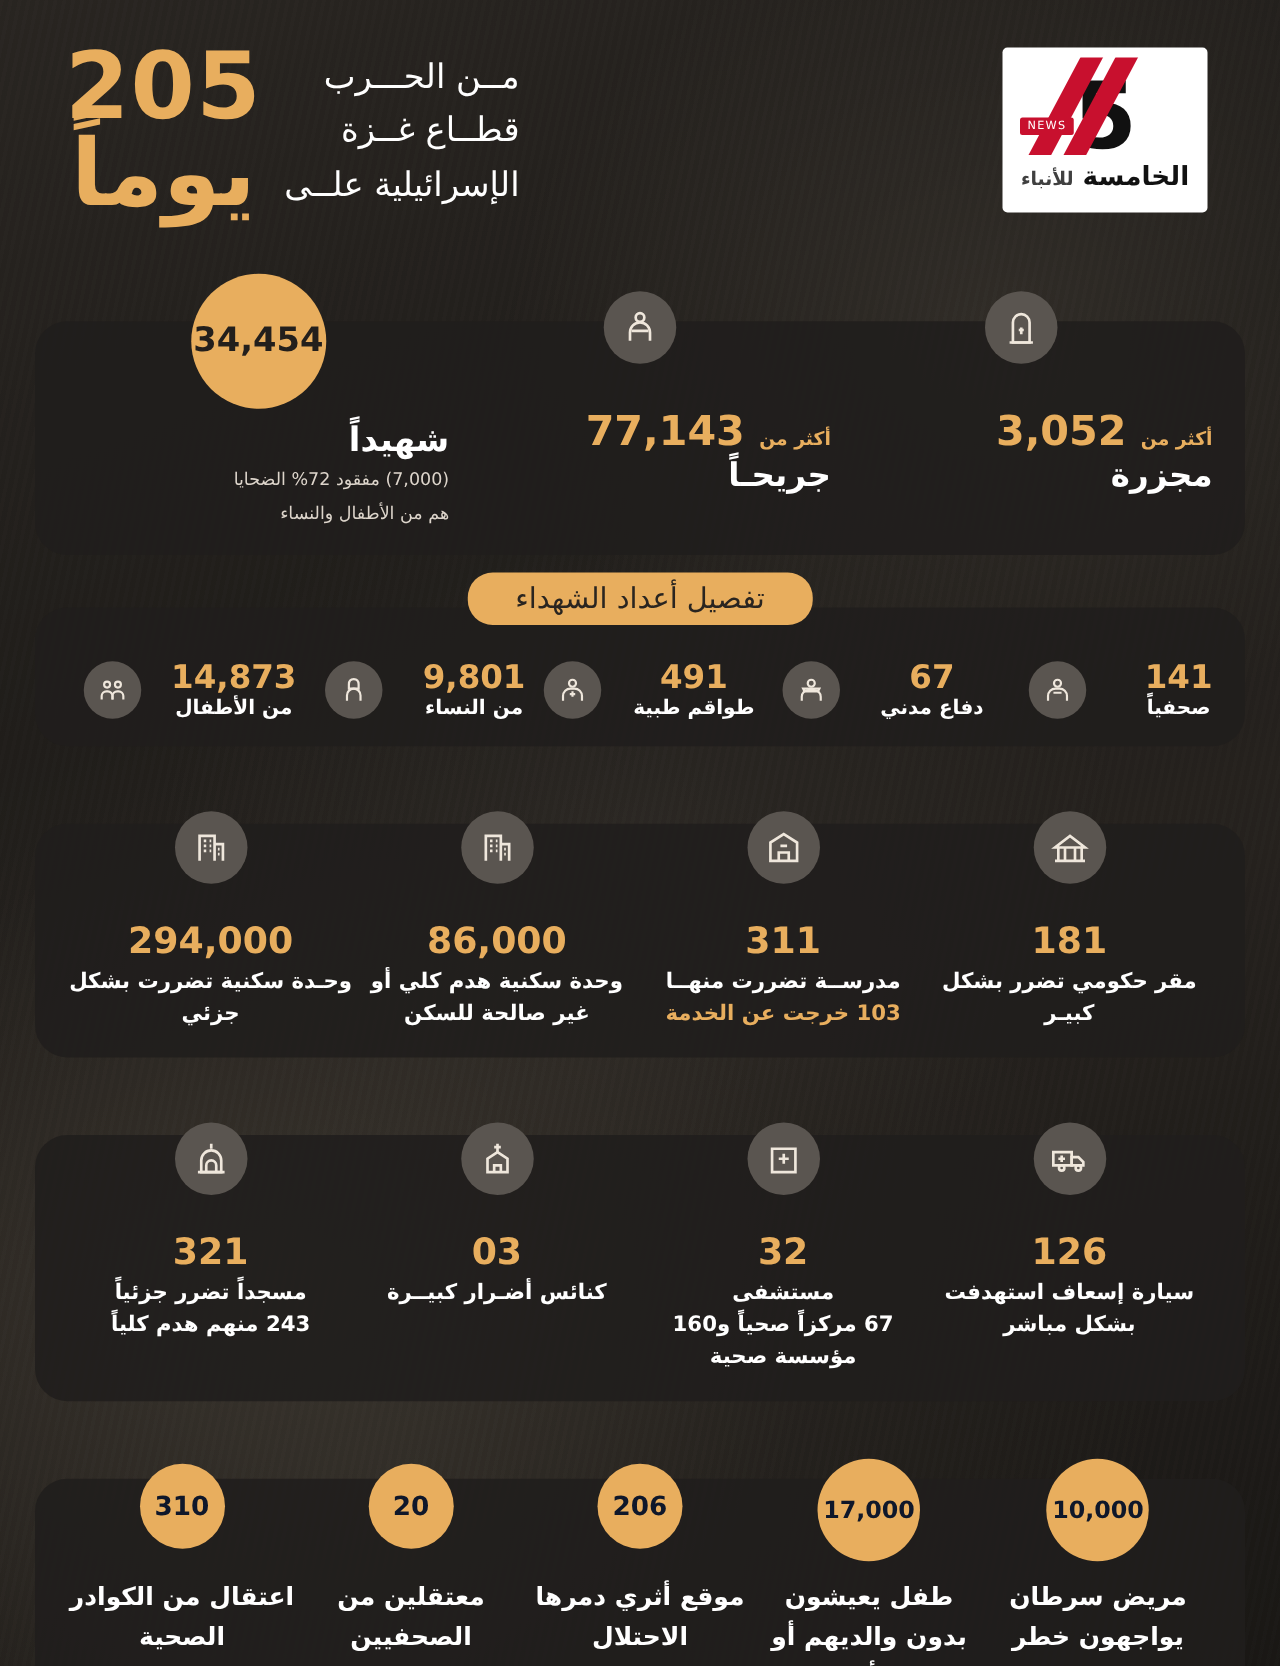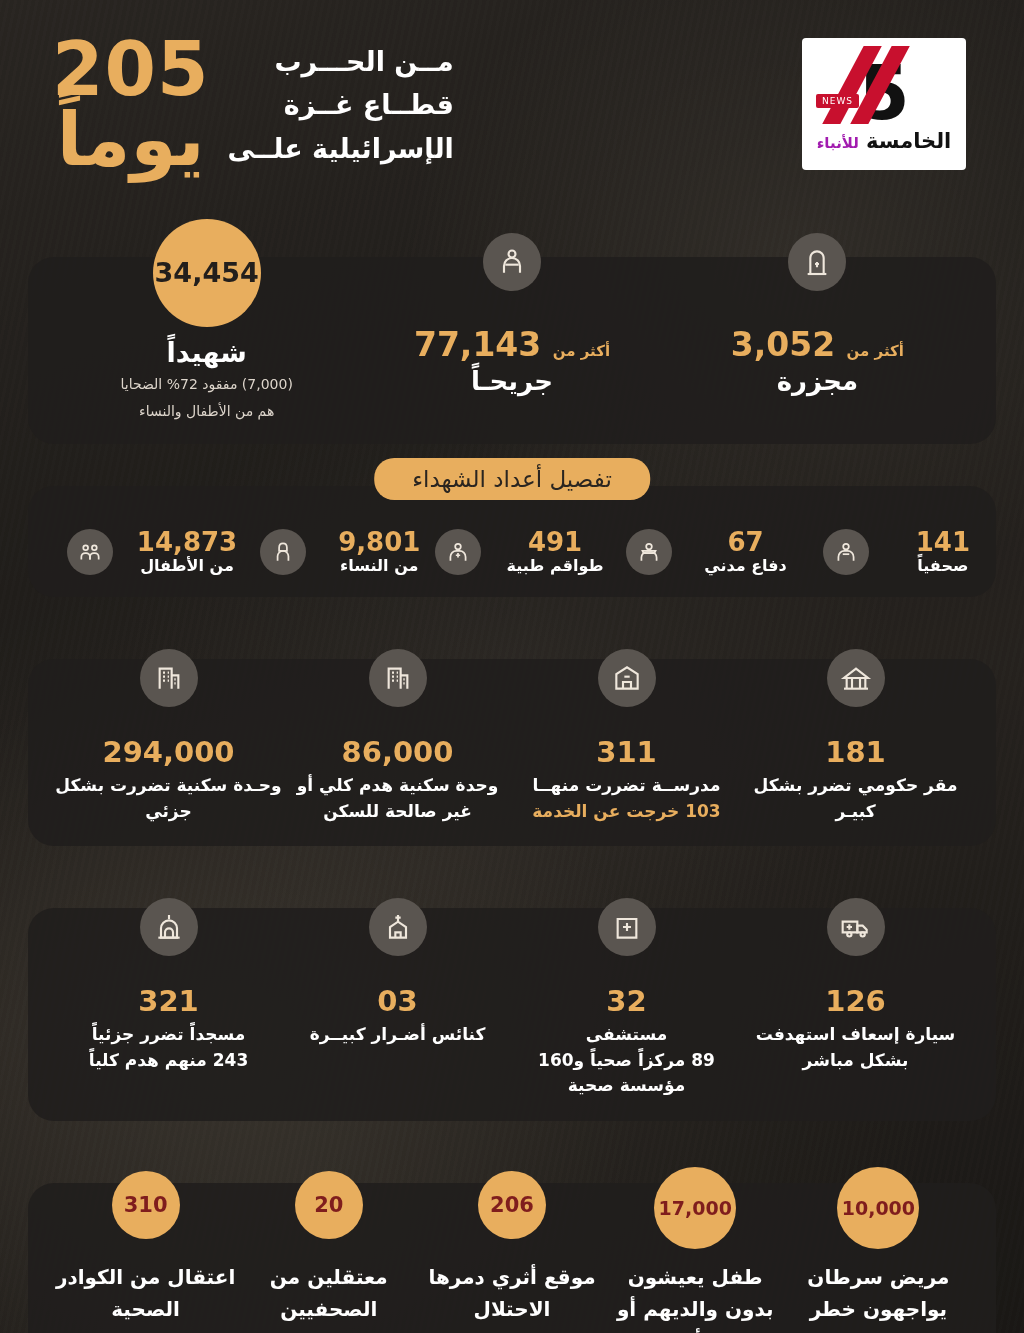--- a/index.html
+++ b/index.html
@@ -52,29 +52,29 @@
   .logo .slash i {
     position: absolute; display:block; width: 16px; height: 150px;
     background: #c8102e; transform: rotate(28deg); top: -36px; left: 30px;
   }
   .logo .slash i.b { left: 58px; background: #c8102e; }
   .logo .newsbadge {
     position: absolute; top: 56px; left: 14px; background: #c8102e; color: #fff;
     font-size: 9px; letter-spacing: 1px; padding: 2px 6px; border-radius: 2px;
   }
   .logo .name { font-size: 21px; font-weight: bold; color: #111; margin-top: 4px; }
-  .logo .name b { color: #a21caf; font-size: 15px; }
+  .logo .name b { color: #404040; font-size: 15px; }
 
   .headline { text-align: left; flex: 1; padding-right: 24px; }
   .headline .big {
     color: #e8ae5e; font-weight: bold; font-size: 74px; line-height: .95;
     letter-spacing: 1px; direction: rtl;
   }
   .headline .sub {
-    color: #ffffff; font-size: 27px; font-weight: bold; letter-spacing: 6px;
+    color: #ffffff; font-size: 27px; font-weight: normal; letter-spacing: 6px;
     line-height: 1.55; margin-top: 2px;
   }
   .head-grid { display:flex; align-items:center; justify-content:flex-end; gap:18px; }
   .head-lines { text-align:right; }
   .head-right { text-align:center; }
 
   
   .panel {
     position: relative;
     background: rgba(32,30,28,0.88);
@@ -90,21 +90,21 @@
     margin: 0 auto;
   }
   .circle-icon svg { width: 32px; height: 32px; stroke: #efe7dc; fill: none; stroke-width: 1.6; }
 
   .topbadge {
     position: absolute; top: -28px; left: 50%; transform: translateX(-50%);
   }
 
   
   .row1 { display: flex; justify-content: space-around; align-items: flex-start; }
-  .row1 .cell { text-align: center; position: relative; padding-top: 34px; flex: 1; }
+  .row1 .cell { text-align: right; position: relative; padding-top: 34px; flex: 1; }
   .row1 .ic { position: absolute; top: -58px; left: 50%; transform: translateX(-50%); }
   .row1 .num { color: #e8ae5e; font-size: 33px; font-weight: bold; }
   .row1 .num .pre { font-size: 15px; color: #e8ae5e; }
   .row1 .lbl { color: #fff; font-size: 26px; font-weight: bold; margin-top: 2px; }
   .hero-circle {
     width: 108px; height: 108px; border-radius: 50%; background: #e8ae5e;
     display:flex; align-items:center; justify-content:center;
     color: #231f1c; font-size: 27px; font-weight: bold;
     position:absolute; top:-72px; left:50%; transform:translateX(-50%);
   }
@@ -133,21 +133,21 @@
   .statrow.icons-top .num { color: #e8ae5e; font-size: 29px; font-weight: bold; }
   .statrow.icons-top .lbl { color: #fff; font-size: 17px; font-weight: bold; line-height: 1.5; margin-top: 4px; }
   .statrow.icons-top .lbl .or { color: #e8ae5e; }
 
   
   .statrow.circles .cell { padding-top: 34px; }
   .numcircle {
     position: absolute; top: -56px; left: 50%; transform: translateX(-50%);
     width: 68px; height: 68px; border-radius: 50%; background: #e8ae5e;
     display:flex; align-items:center; justify-content:center;
-    color: #7f1d1d; font-weight: bold; font-size: 21px;
+    color: #0f172a; font-weight: bold; font-size: 21px;
   }
   .numcircle.wide { width: 82px; height: 82px; font-size: 19px; top: -60px; }
   .statrow.circles .lbl { color: #fff; font-size: 20px; font-weight: bold; line-height: 1.6; }
 </style>
 </head>
 <body>
 
 <div id="page">
   <div class="dim"></div>
 
@@ -407,21 +407,21 @@
             <div class="circle-icon">
               <svg viewBox="0 0 24 24">
                   <path d="M5 20V6h14v14z"></path>
                   <path d="M12 9v6M9 12h6"></path>
                 </svg>
             </div>
           </div>
           <div class="num">32</div>
           <div class="lbl">
             <span>مستشفى</span><br>
-            <span>89 مركزاً صحياً و160 مؤسسة صحية</span>
+            <span>67 مركزاً صحياً و160 مؤسسة صحية</span>
           </div>
         </div>
 
         <div class="cell">
           <div class="ic">
             <div class="circle-icon">
               <svg viewBox="0 0 24 24">
                   <path d="M12 3v5M10 5h4"></path>
                   <path d="M6 20v-8l6-4 6 4v8z"></path>
                   <path d="M10 20v-4h4v4"></path>

